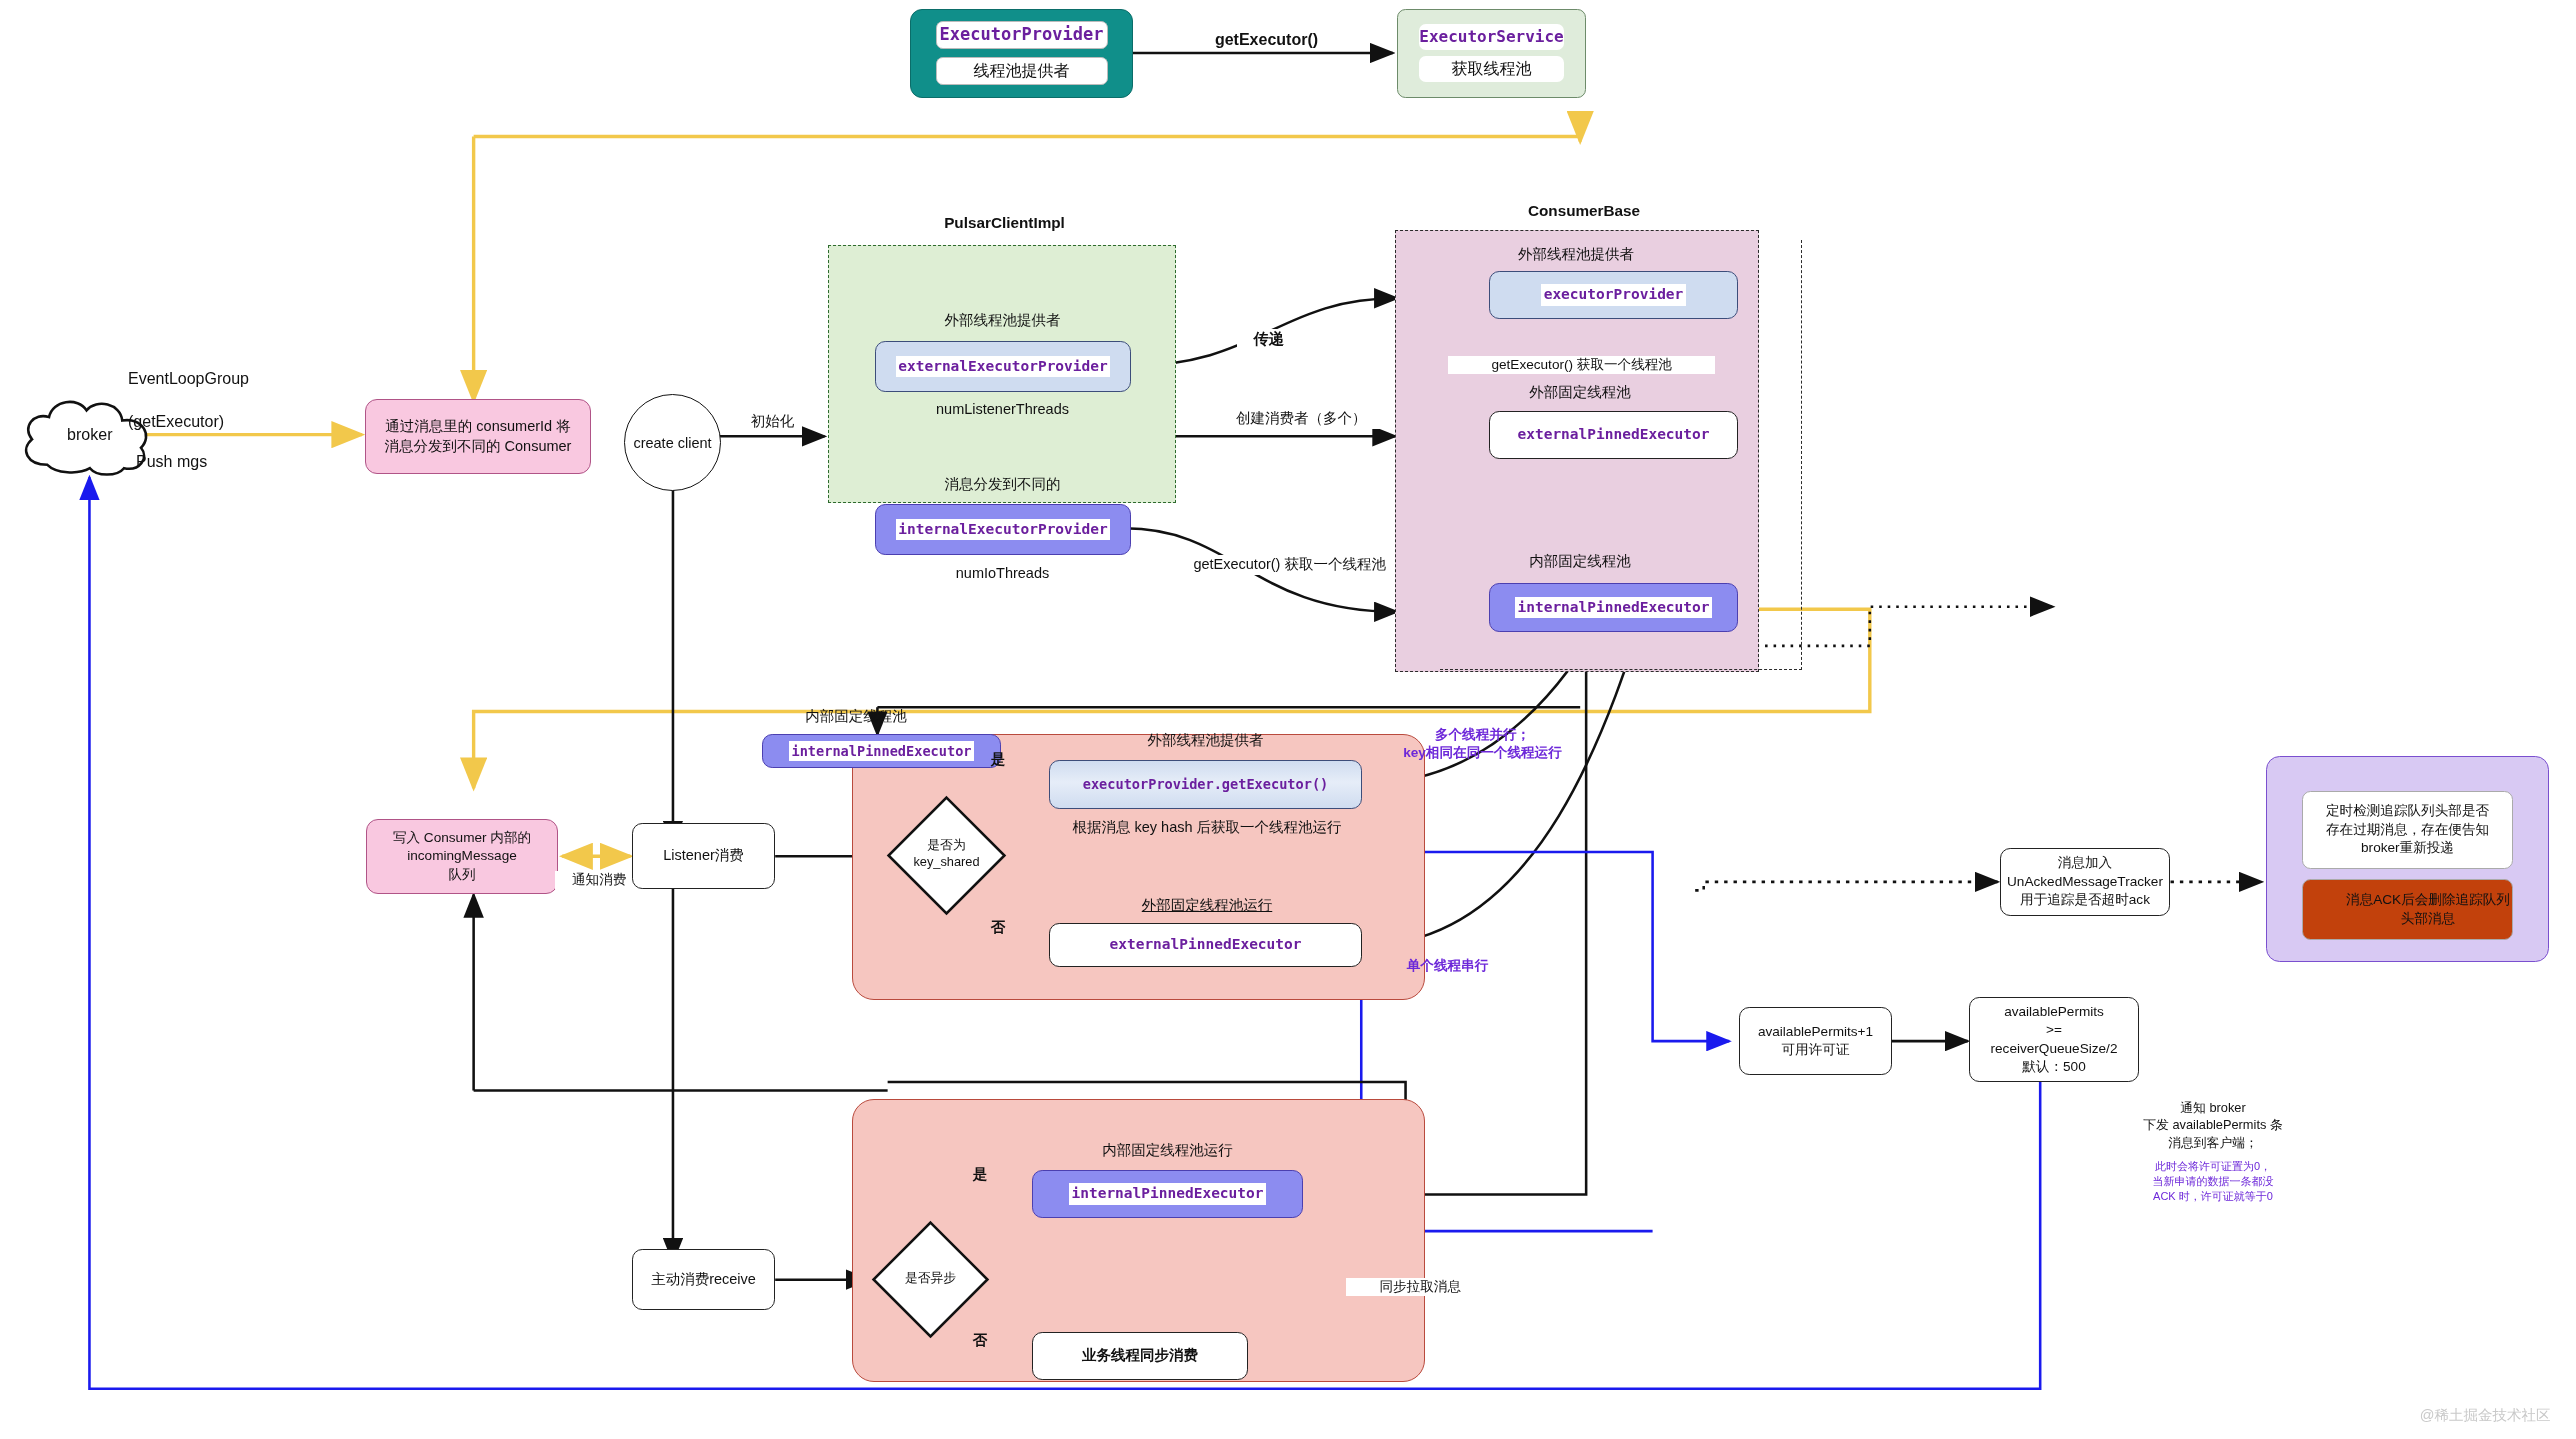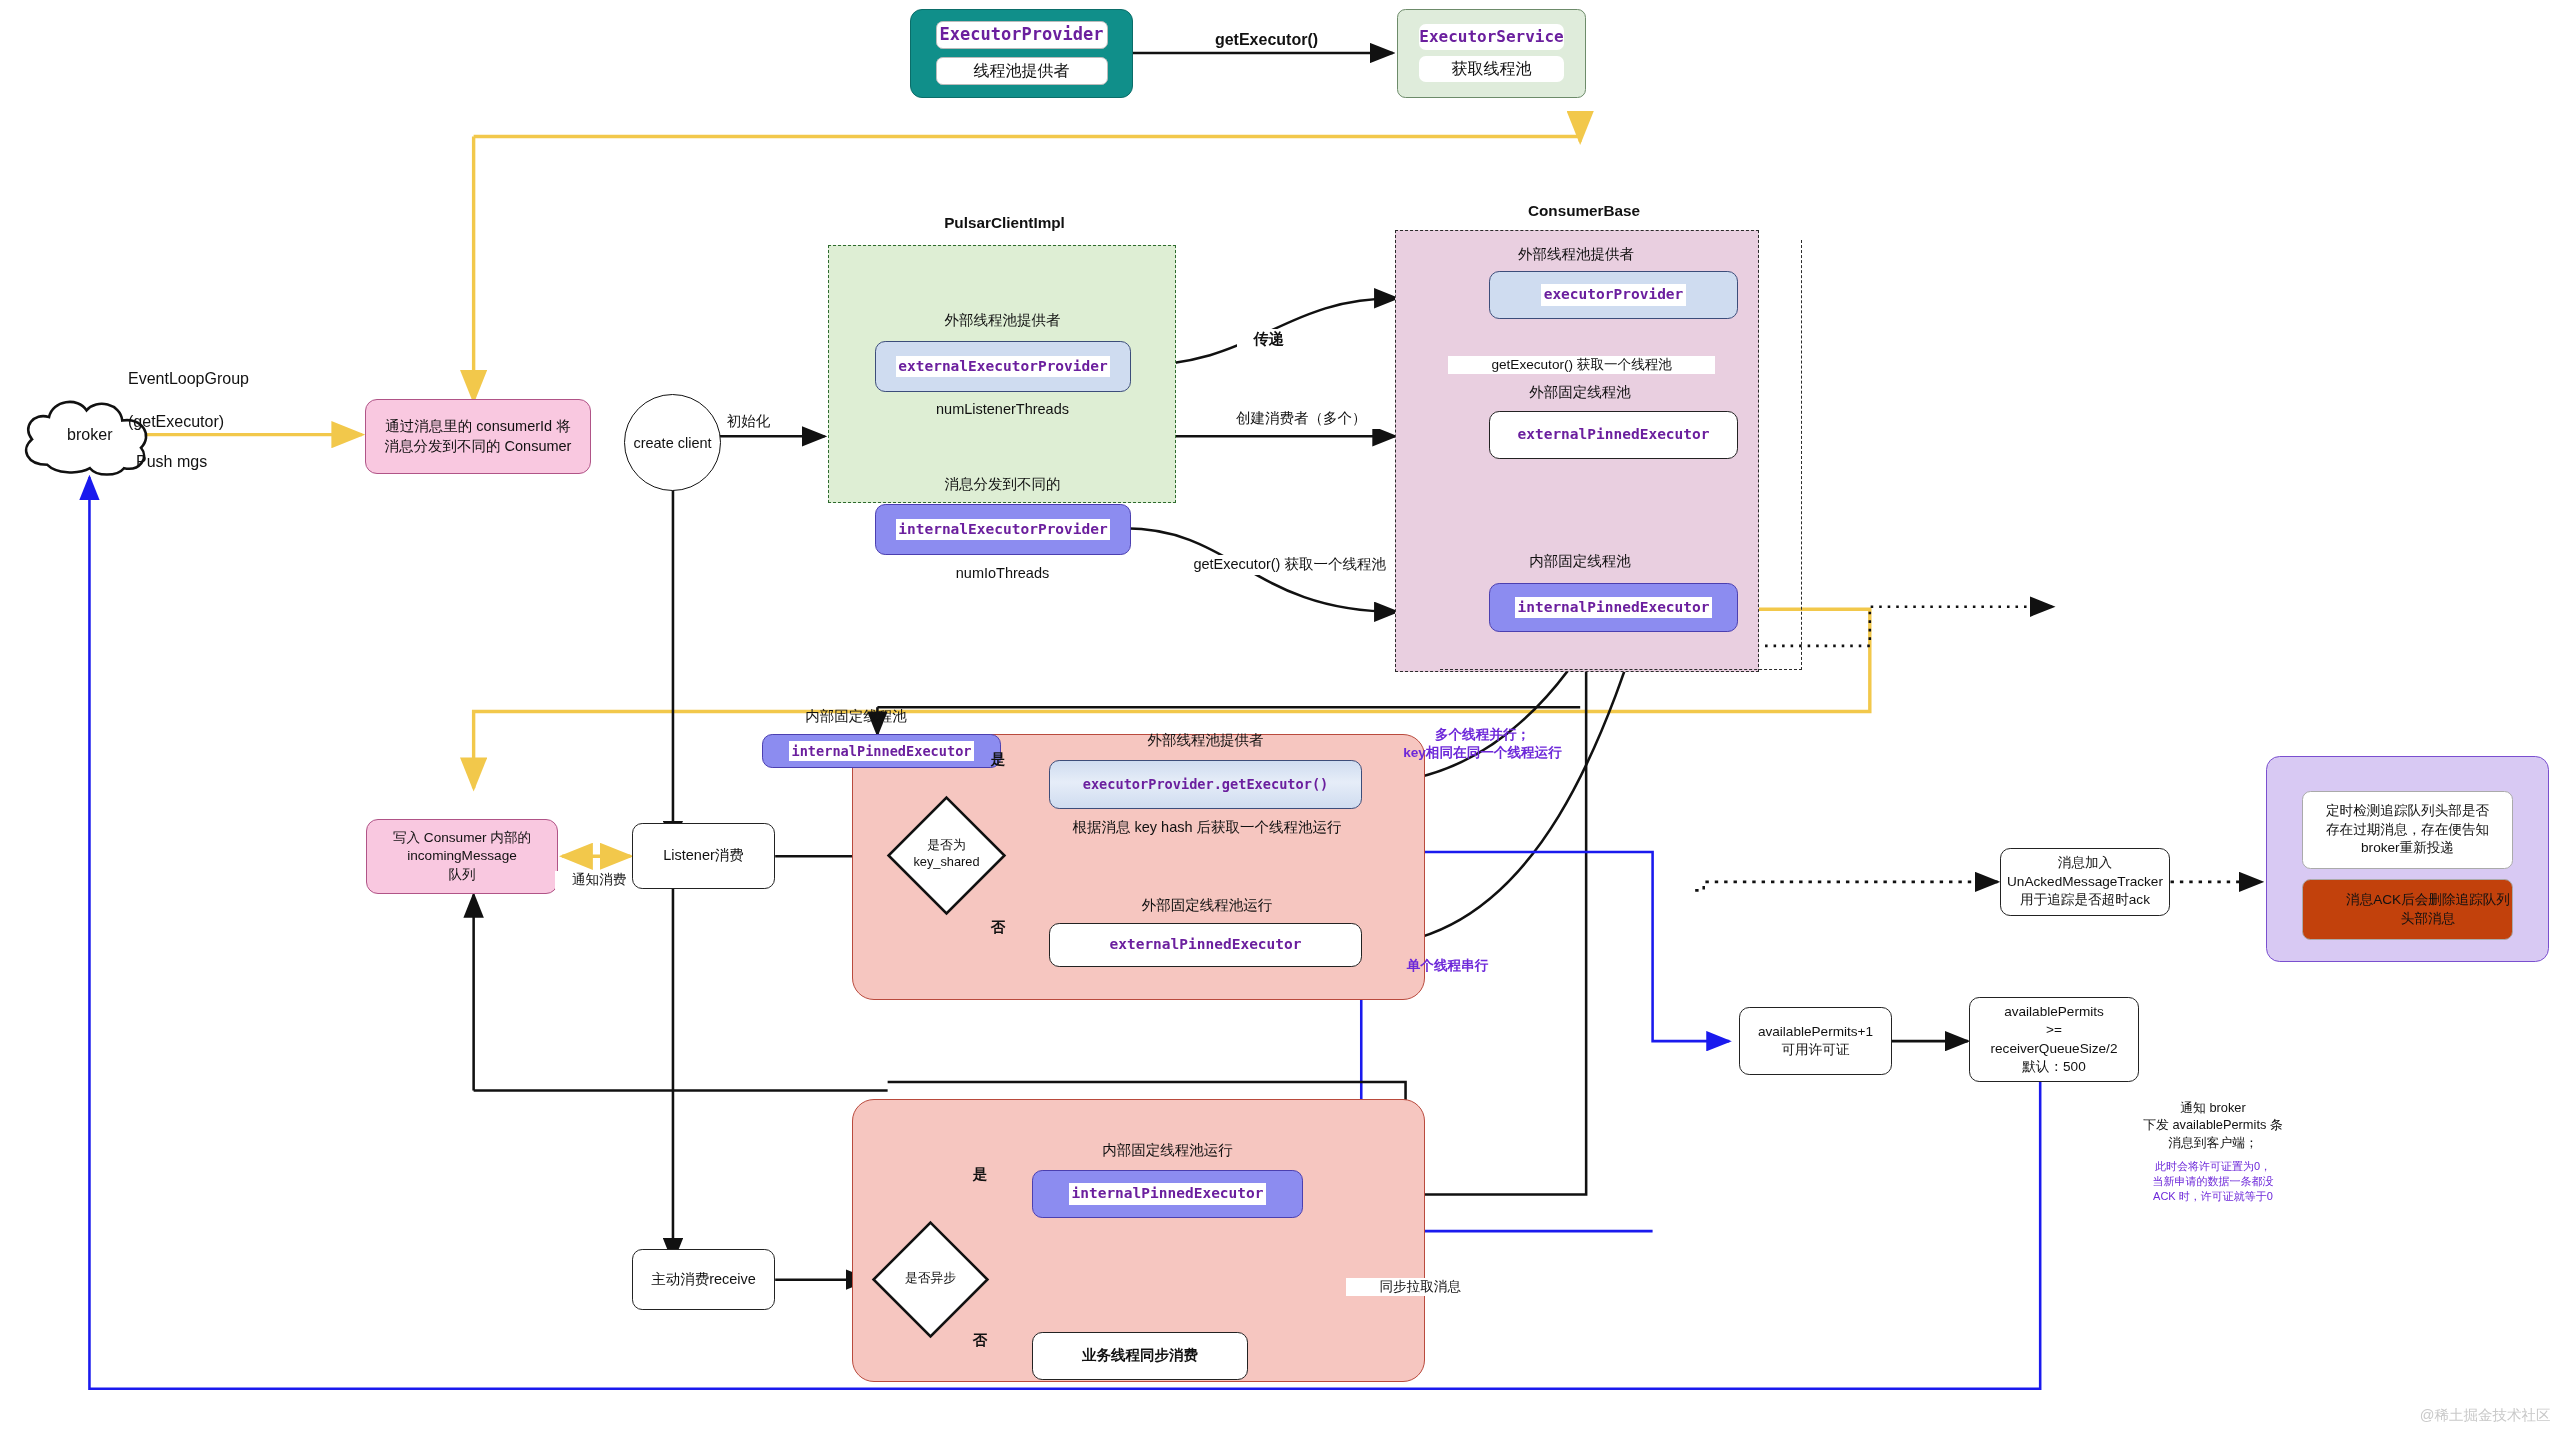--- a/index.html
+++ b/index.html
@@ -147,21 +147,21 @@
 
 <div class="node pinkbox" style="left:365px;top:399px;width:226px;height:75px;font-size:14.5px;white-space:pre-line;">
   <span>通过消息里的 consumerId 将
 消息分发到不同的 Consumer</span>
 </div>
 
 <div style="position:absolute;left:624px;top:394px;width:95px;height:95px;border:1.7px solid #111;border-radius:50%;
             display:flex;align-items:center;justify-content:center;font-size:14.5px;background:#fff;">
   <span>create client</span>
 </div>
-<div class="lbl" style="left:706px;top:412px;width:85px;font-size:14.5px;">初始化</div>
+<div class="lbl" style="left:730px;top:412px;width:85px;font-size:14.5px;">初始化</div>
 
 <div class="lbl sans-b" style="left:911px;top:213px;width:187px;font-size:15.3px;">PulsarClientImpl</div>
 <div class="dashgreen" style="position:absolute;left:828px;top:245px;width:346px;height:256px;"></div>
 
 <div class="lbl cap" style="left:862px;top:311px;width:281px;">外部线程池提供者</div>
 <div class="node bluebox" style="left:875px;top:341px;width:256px;height:51px;">
   <span class="mono mono-hl" style="font-size:14.5px;">externalExecutorProvider</span>
 </div>
 <div class="lbl cap" style="left:862px;top:400px;width:281px;">numListenerThreads</div>
 
@@ -213,21 +213,21 @@
 <div style="position:absolute;left:886px;top:795px;width:121px;height:121px;">
   <svg viewBox="0 0 142 142" width="121" height="121">
     <polygon points="71,3 139,71 71,139 3,71" fill="#fff" stroke="#111" stroke-width="3"></polygon>
   </svg>
   <div class="lbl" style="left:0;top:41px;width:121px;font-size:12.8px;white-space:pre-line;">是否为
 key_shared</div>
 </div>
 <div class="lbl sans-b" style="left:981px;top:750px;width:34px;font-size:14.5px;">是</div>
 <div class="lbl sans-b" style="left:981px;top:918px;width:34px;font-size:14.5px;">否</div>
 
-<div class="lbl cap" style="left:1041px;top:896px;width:332px;">外部固定线程池运行</div>
+<div class="lbl cap" style="left:1041px;top:896px;width:332px;text-decoration:underline;">外部固定线程池运行</div>
 <div class="node whitebox" style="left:1049px;top:923px;width:313px;height:44px;">
   <span class="mono" style="font-size:14.5px;">externalPinnedExecutor</span>
 </div>
 
 <div class="lbl red-t" style="left:1363px;top:726px;width:239px;font-size:13.6px;white-space:pre-line;">多个线程并行；
 key相同在同一个线程运行</div>
 <div class="lbl red-t" style="left:1371px;top:957px;width:153px;font-size:13.6px;">单个线程串行</div>
 
 <div class="node pinkbox" style="left:366px;top:819px;width:192px;height:75px;font-size:13.6px;white-space:pre-line;">
   <span>写入 Consumer 内部的

